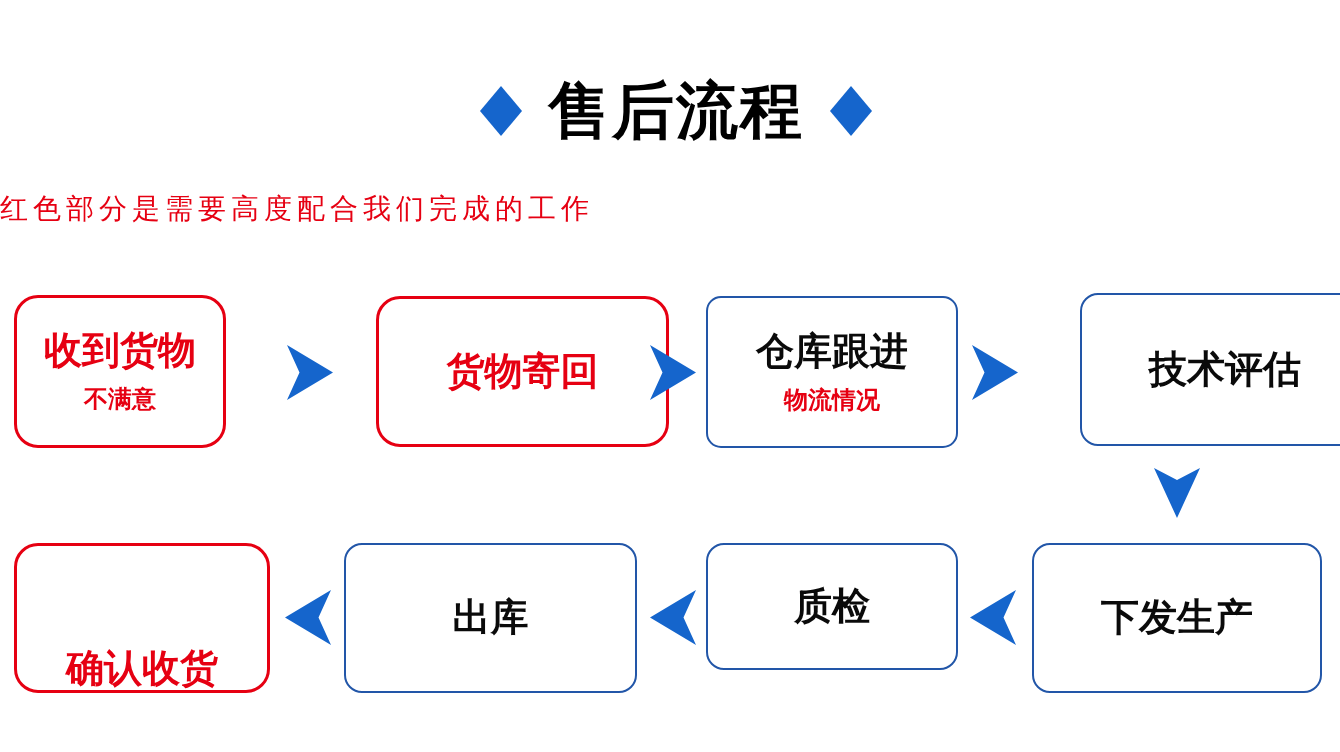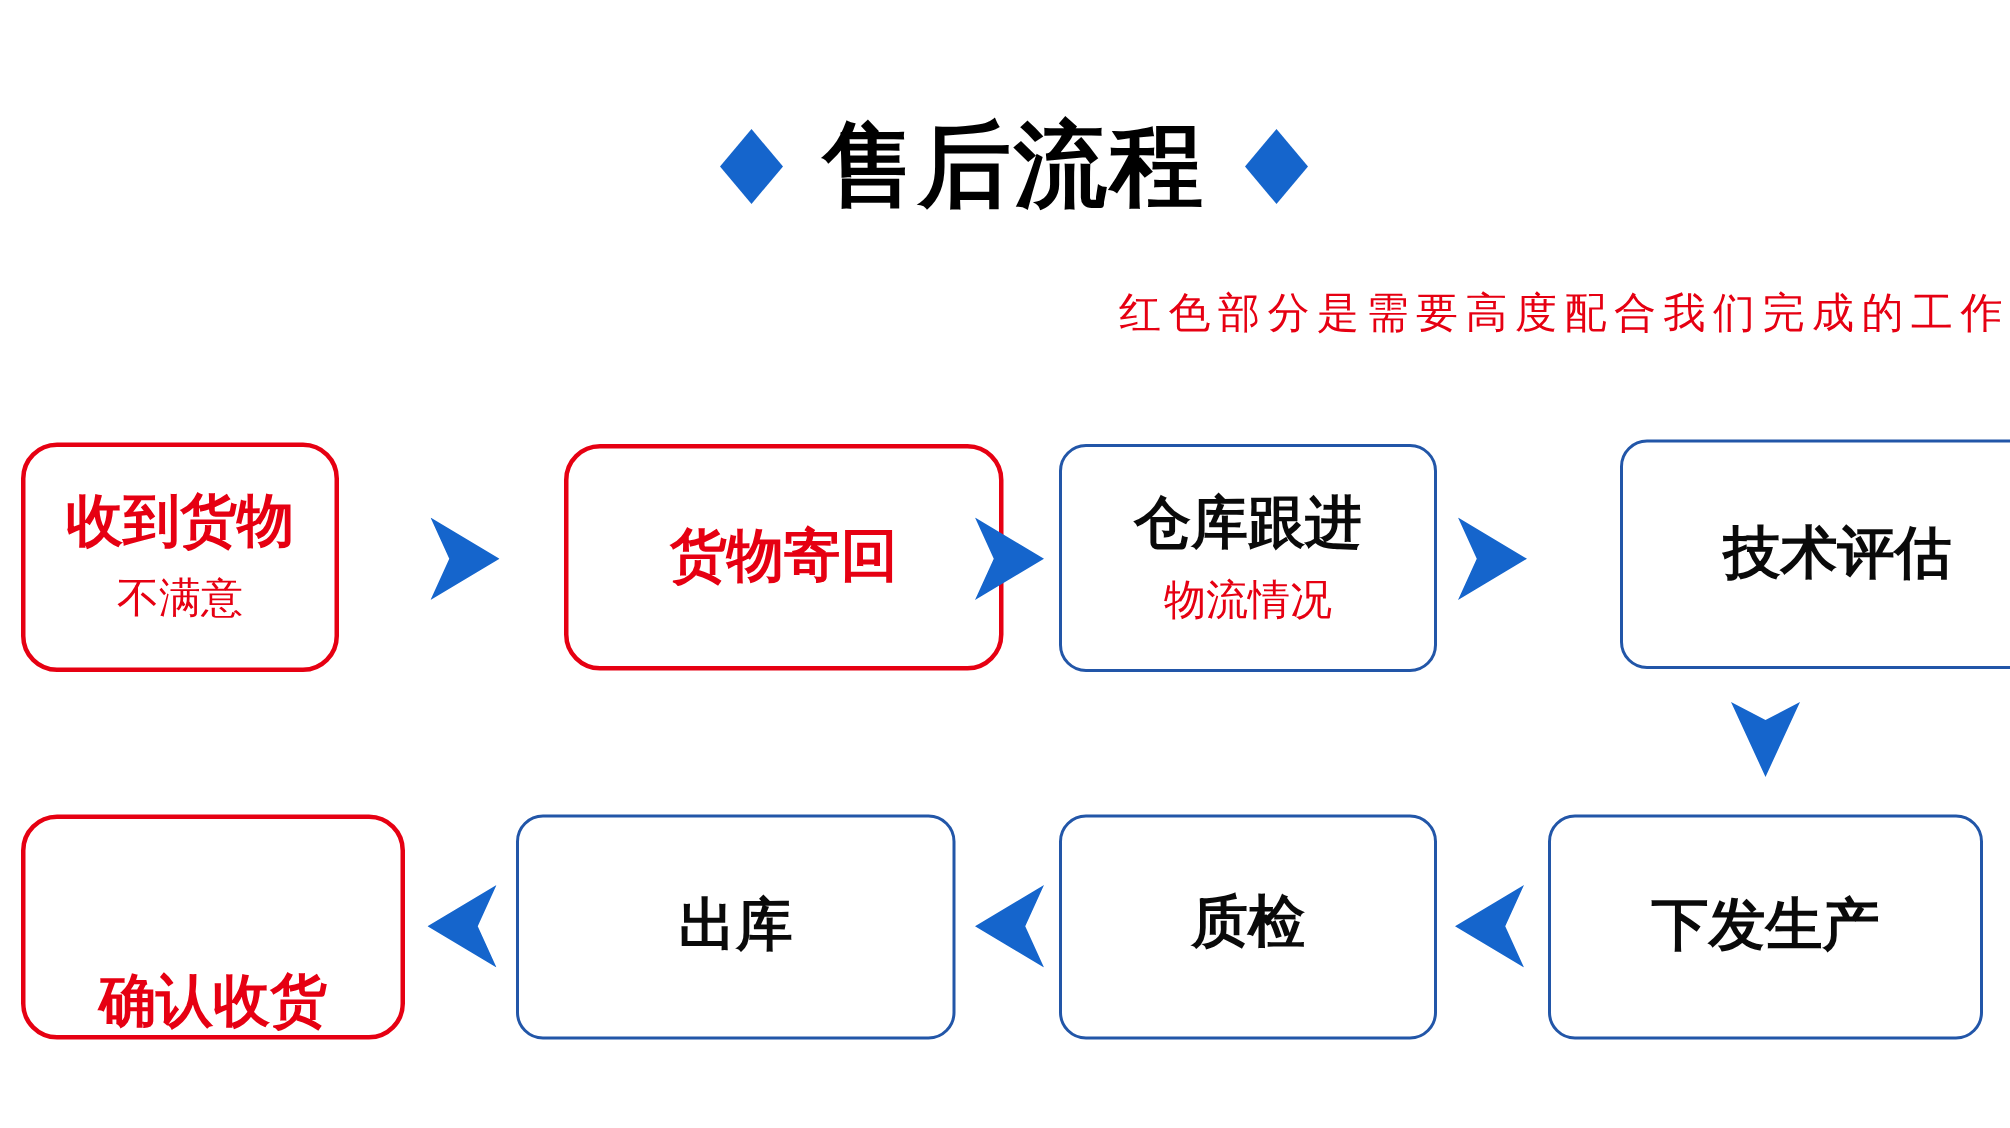--- a/index.html
+++ b/index.html
@@ -39,21 +39,21 @@
     height: 50px;
     flex: 0 0 auto;
   }
   .diamond polygon { fill: #1565cc; }
 
   .subtitle {
     position: absolute;
     top: 190px;
     left: 0;
     width: 100%;
-    text-align: right;
+    text-align: left;
     font-size: 28px;
     font-weight: 400;
     color: #e60012;
     letter-spacing: 5px;
   }
 
   
   .box {
     position: absolute;
     box-sizing: border-box;
@@ -73,22 +73,22 @@
     border-radius: 18px;
   }
   .box-title {
     font-size: 38px;
     font-weight: 900;
     color: #0a0a0a;
     line-height: 1.1;
     white-space: nowrap;
   }
   .box-sub {
-    font-size: 28px;
-    font-weight: 400;
+    font-size: 24px;
+    font-weight: 700;
     line-height: 1.1;
     white-space: nowrap;
   }
   .text-red { color: #e60012; }
   .text-black { color: #0a0a0a; }
 
   
   .arrow {
     position: absolute;
   }
@@ -121,21 +121,21 @@
   </svg>
 
   <div class="box red-box" style="left:344px; top:296px; width:293px; height:151px;margin-left:32px;">
     <div class="box-title text-red">货物寄回</div>
   </div>
 
   <svg class="arrow" style="left:650px; top:345px;" width="46" height="55" viewBox="0 0 46 55">
     <polygon points="0,0 46,27.5 0,55 12.5,27.5"></polygon>
   </svg>
 
-  <div class="box blue-box" style="left:706px; top:296px; width:252px; height:152px;">
+  <div class="box blue-box" style="left:706px; top:296px; width:252px; height:152px;border-radius:15px;">
     <div class="box-title text-black">仓库跟进</div>
     <div class="box-sub text-red">物流情况</div>
   </div>
 
   <svg class="arrow" style="left:972px; top:345px;" width="46" height="55" viewBox="0 0 46 55">
     <polygon points="0,0 46,27.5 0,55 12.5,27.5"></polygon>
   </svg>
 
   <div class="box blue-box" style="left:1080px; top:293px; width:290px; height:153px;">
     <div class="box-title text-black">技术评估</div>
@@ -146,21 +146,21 @@
   </svg>
 
   <div class="box blue-box" style="left:1032px; top:543px; width:290px; height:150px;">
     <div class="box-title text-black">下发生产</div>
   </div>
 
   <svg class="arrow" style="left:970px; top:590px;" width="46" height="55" viewBox="0 0 46 55">
     <polygon points="46,0 33.5,27.5 46,55 0,27.5"></polygon>
   </svg>
 
-  <div class="box blue-box" style="left:706px; top:543px; width:252px; height:150px;font-family:Liberation Mono, monospace;">
+  <div class="box blue-box" style="left:706px; top:543px; width:252px; height:127px;">
     <div class="box-title text-black">质检</div>
   </div>
 
   <svg class="arrow" style="left:650px; top:590px;" width="46" height="55" viewBox="0 0 46 55">
     <polygon points="46,0 33.5,27.5 46,55 0,27.5"></polygon>
   </svg>
 
   <div class="box blue-box" style="left:344px; top:543px; width:293px; height:150px;">
     <div class="box-title text-black">出库</div>
   </div>

